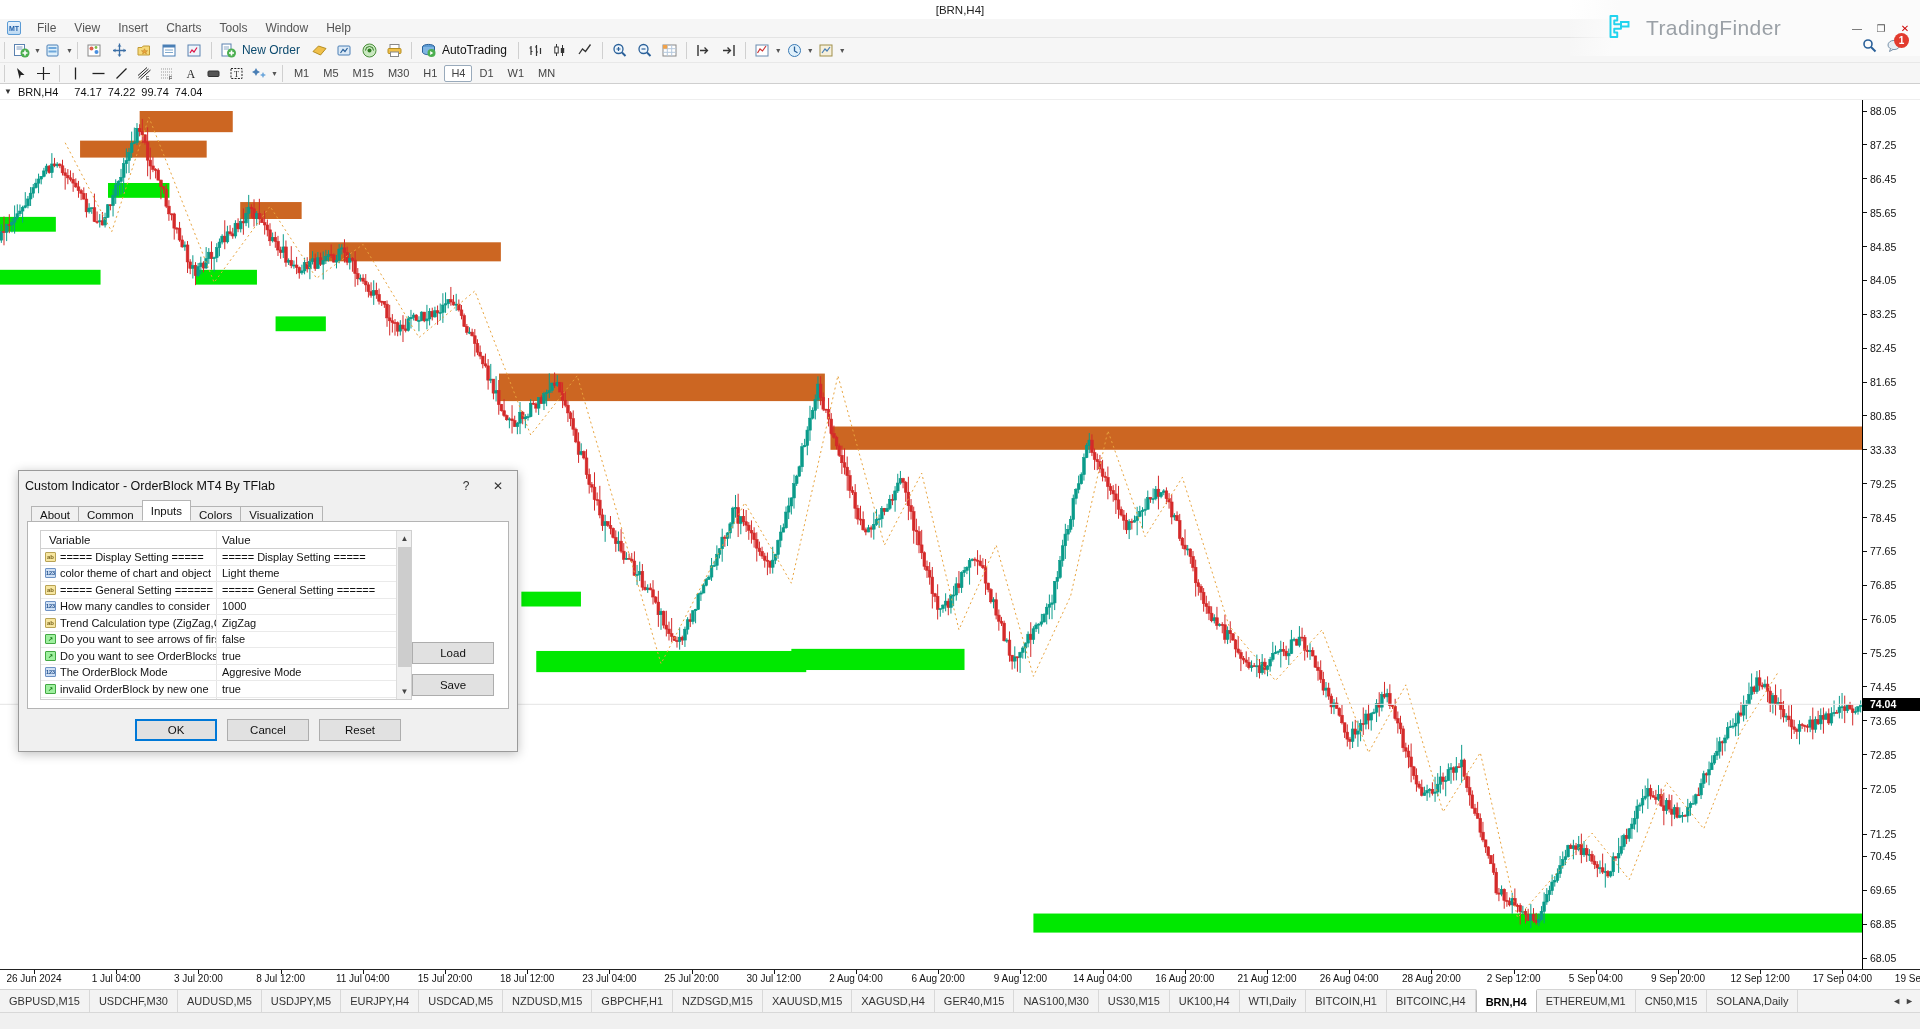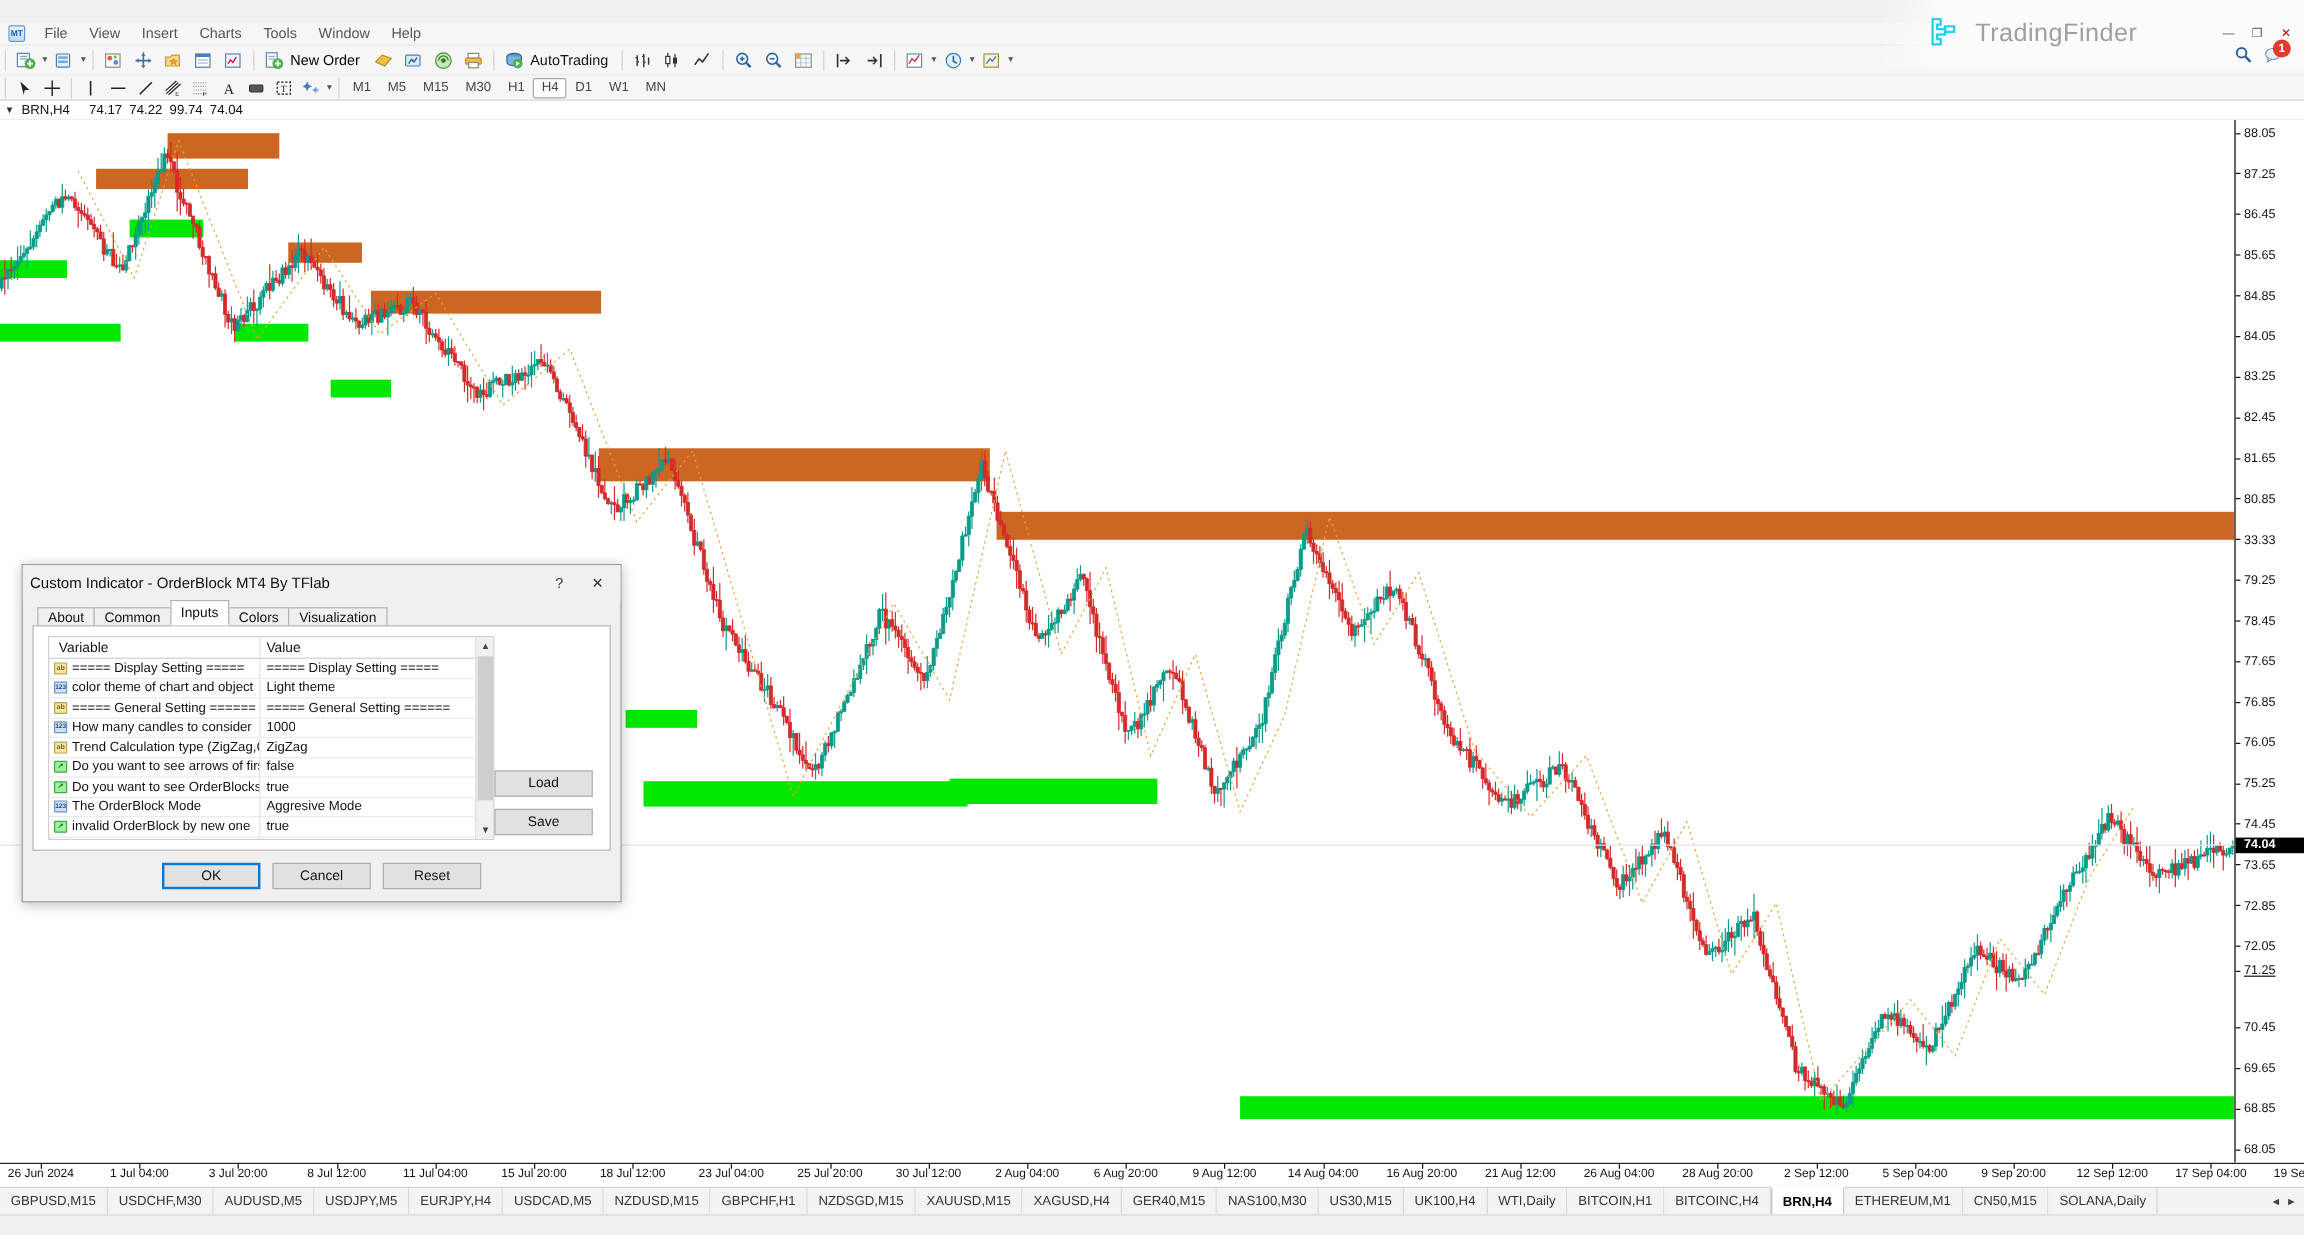--- a/index.html
+++ b/index.html
@@ -225,20 +225,28 @@
   .foot-btns {
     position:absolute; left:0; bottom:10px; width:100%;
     display:flex; justify-content:center; gap:10px;
   }
 </style>
 </head>
 <body>
 
 <div class="app">
 
+  <div class="titlebar">
+    <span class="ttl">[BRN,H4]</span>
+    <div class="win-ctrls">
+      <div>–</div>
+      <div>❐</div>
+      <div class="close">✕</div>
+    </div>
+  </div>
 
   <div class="menubar">
     <div class="mt4-logo">
         <div class="box">MT</div>
       </div>
     <div class="mi">File</div>
     <div class="mi">View</div>
     <div class="mi">Insert</div>
     <div class="mi">Charts</div>
     <div class="mi">Tools</div>
@@ -309,21 +317,21 @@
     <div class="sep"></div>
 
     <div class="tbtn">
       <svg width="17" height="17" viewBox="0 0 17 17">
           <rect x="2" y="2" width="9" height="12" fill="#fff" stroke="#5b82b0"></rect>
           <line x1="3.8" y1="5" x2="9" y2="5" stroke="#8aa8c6"></line>
           <line x1="3.8" y1="7" x2="9" y2="7" stroke="#8aa8c6"></line>
           <circle cx="11.5" cy="11" r="4.5" fill="#4caf50"></circle>
           <path d="M11.5 8.5v5M9 11h5" stroke="#fff" stroke-width="1.6"></path>
         </svg>
-      <span style="font-size:12px;color:#000000;padding:0 3px;">New Order</span>
+      <span style="font-size:12px;color:#0c4a6e;padding:0 3px;">New Order</span>
     </div>
 
     <div class="tbtn">
       <svg width="17" height="17" viewBox="0 0 17 17">
           <path d="M2 9.5l5.5-5.5 7.5 2.5-5.5 6.5z" fill="#f0c04a" stroke="#b68e22"></path>
         </svg>
     </div>
     <div class="tbtn">
       <svg width="17" height="17" viewBox="0 0 17 17">
           <rect x="2" y="4" width="12" height="9" rx="1" fill="#dceaf7" stroke="#4a7fb5"></rect>
@@ -1997,21 +2005,21 @@
         <div class="tick" style="top: 377.68px;">79.25</div>
         <div class="tick" style="top: 411.56px;">78.45</div>
         <div class="tick" style="top: 445.44px;">77.65</div>
         <div class="tick" style="top: 479.32px;">76.85</div>
         <div class="tick" style="top: 513.2px;">76.05</div>
         <div class="tick" style="top: 547.08px;">75.25</div>
         <div class="tick" style="top: 580.96px;">74.45</div>
         <div class="tick" style="top: 614.84px;">73.65</div>
         <div class="tick" style="top: 648.72px;">72.85</div>
         <div class="tick" style="top: 682.6px;">72.05</div>
-        <div class="tick" style="top: 703px; text-decoration: underline;">71.25</div>
+        <div class="tick" style="top: 728px;">71.25</div>
         <div class="tick" style="top: 750.36px;">70.45</div>
         <div class="tick" style="top: 784.24px;">69.65</div>
         <div class="tick" style="top: 818.12px;">68.85</div>
         <div class="tick" style="top: 852px;">68.05</div>
         <div class="cur" style="top: 597.823px;">74.04</div>
       </div>
   </div>
 
   <div class="dateaxis" id="dateaxis">
       <div class="dtk" style="left: 34px;"></div>

